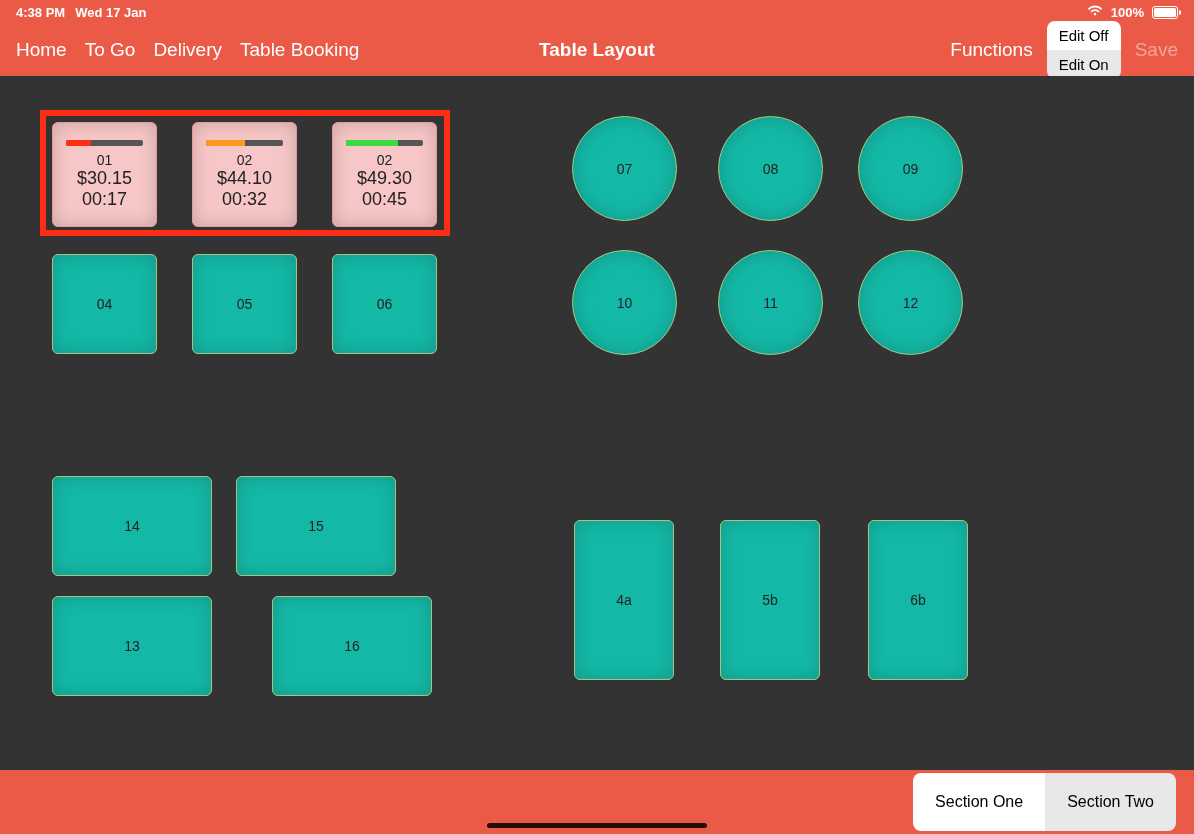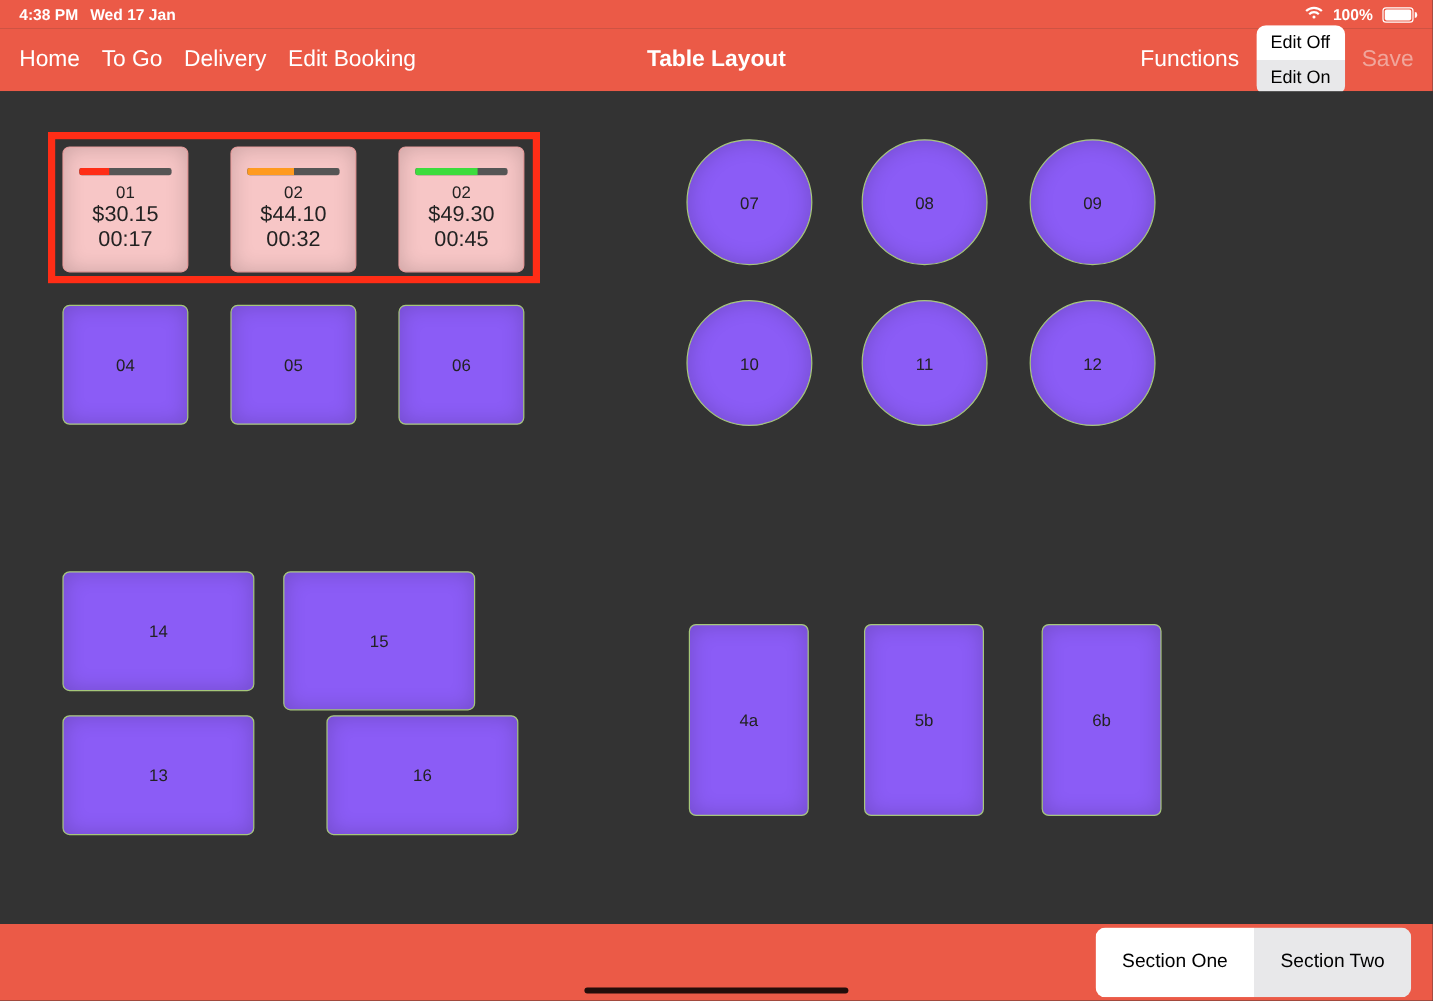--- a/index.html
+++ b/index.html
@@ -68,21 +68,21 @@
 
   .table {
     position:absolute;
     display:flex; flex-direction:column; align-items:center; justify-content:center;
     font-size:18px; color:#222;
     cursor:pointer;
     box-shadow: inset 0 0 18px rgba(0,0,0,0.18);
   }
   .table.square { border-radius:6px; }
   .table.circle { border-radius:50%; }
-  .table.green { background:#8b5cf6; border:1px solid #a6c77a; }
+  .table.green { background:#14b8a6; border:1px solid #a6c77a; }
   .table.pink  { background:#f7c6c6; border:1px solid #e49a9a; }
 
   .progress-track {
     width:74%; height:6px; background:#555; border-radius:2px;
     margin-bottom:6px; display:flex; overflow:hidden;
   }
   .progress-fill { height:100%; }
   .pf-red    { background:#ff2d16; }
   .pf-orange { background:#ff9a1f; }
   .pf-green  { background:#3ddc3d; }
@@ -127,21 +127,21 @@
       <span class="battery-fill"></span>
     </span>
   </div>
 </div>
 
 <div class="nav-bar">
   <div class="nav-left">
     <span>Home</span>
     <span>To Go</span>
     <span>Delivery</span>
-    <span>Edit Booking</span>
+    <span>Table Booking</span>
   </div>
   <div class="nav-title">Table Layout</div>
   <div class="nav-right">
     <span>Functions</span>
     <div class="seg">
       <div class="seg-btn active">Edit Off</div>
       <div class="seg-btn">Edit On</div>
     </div>
     <span class="save-btn">Save</span>
   </div>
@@ -196,21 +196,21 @@
     </div>
     <div class="table circle green" style="left: 718px; top: 174px; width: 105px; height: 105px;">
       <div class="tbl-num">11</div>
     </div>
     <div class="table circle green" style="left: 858px; top: 174px; width: 105px; height: 105px;">
       <div class="tbl-num">12</div>
     </div>
     <div class="table square green" style="left: 52px; top: 400px; width: 160px; height: 100px;">
       <div class="tbl-num">14</div>
     </div>
-    <div class="table square green" style="left: 236px; top: 400px; width: 160px; height: 116px;">
+    <div class="table square green" style="left: 236px; top: 400px; width: 160px; height: 100px;">
       <div class="tbl-num">15</div>
     </div>
     <div class="table square green" style="left: 52px; top: 520px; width: 160px; height: 100px;">
       <div class="tbl-num">13</div>
     </div>
     <div class="table square green" style="left: 236px; top: 520px; width: 160px; height: 100px; margin-left: 36px;">
       <div class="tbl-num">16</div>
     </div>
     <div class="table square green" style="left: 574px; top: 444px; width: 100px; height: 160px;">
       <div class="tbl-num">4a</div>

